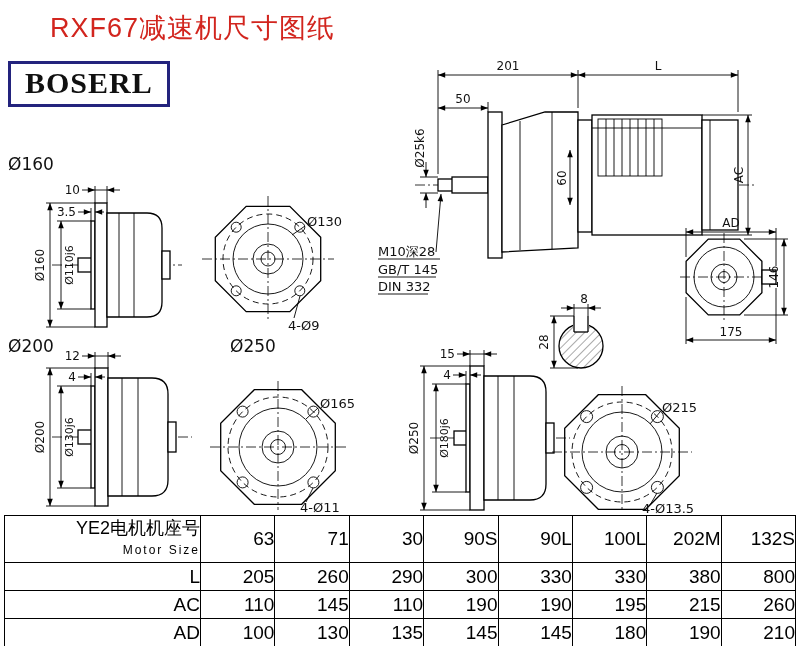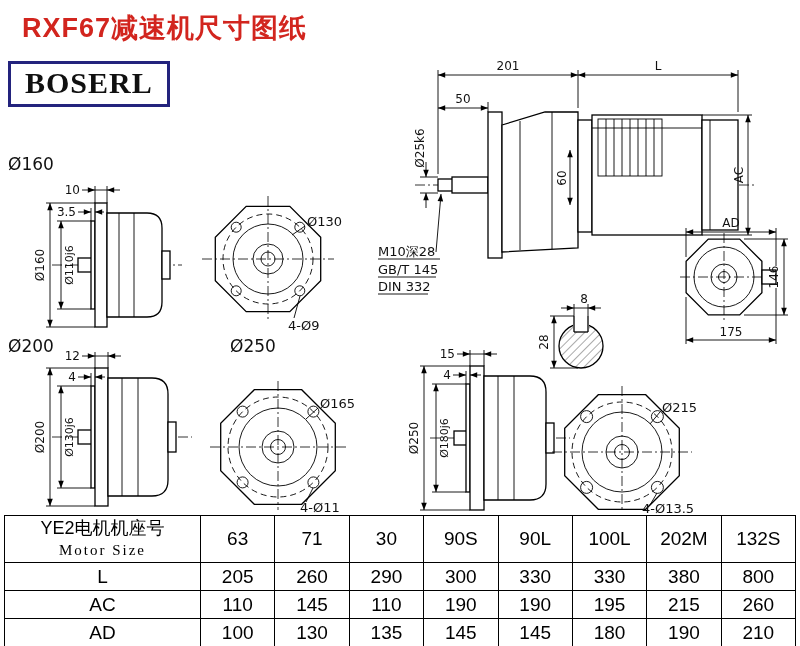--- a/index.html
+++ b/index.html
@@ -1,18 +1,18 @@
 <!DOCTYPE html>
 <html><head>
 <meta charset="utf-8">
 <style>
   * { margin:0; padding:0; box-sizing:border-box; }
   html,body { width:800px; height:646px; background:#fff; overflow:hidden;
               font-family:"Liberation Sans", sans-serif; position:relative; }
-  #page-title { position:absolute; left:22px; top:10px; font-size:27px; font-weight:bold;
+  #page-title { position:absolute; left:50px; top:10px; font-size:27px; font-weight:normal;
                 color:#d2251e; letter-spacing:1px; white-space:nowrap; }
   #brand-logo { position:absolute; left:8px; top:61px; border:3px solid #23237d;
                 padding:2px 14px 4px; font-family:"Liberation Serif", serif;
                 font-size:30px; font-weight:bold; color:#101010; letter-spacing:1px;
                 background:#fff; }
   #drawing-canvas { position:absolute; left:0; top:0; }
   svg text { font-family:"DejaVu Sans","Liberation Sans",sans-serif; fill:#111; }
   .dim-t { font-size:12px; }
   .mid-t { font-size:13px; }
   .rot11 { font-size:11px; }
@@ -22,23 +22,23 @@
   .olf { stroke:#000; stroke-width:1.3; fill:#fff; }
   .thin{ stroke:#000; stroke-width:0.9; fill:none; }
   .dim { stroke:#000; stroke-width:0.9; fill:none; }
   .cl  { stroke:#000; stroke-width:0.8; stroke-dasharray:10 3 2 3; fill:none; }
   .bc  { stroke:#000; stroke-width:0.9; stroke-dasharray:6 4; fill:none; }
   #dim-table { position:absolute; left:4px; top:515px; width:792px; height:131px;
                border-collapse:collapse; table-layout:fixed; background:#fff; }
   #dim-table td { border:1.5px solid #000; text-align:center; vertical-align:middle;
                   font-size:19px; color:#000; overflow:hidden; }
   #dim-table tr:first-child td { height:47px; }
-  #dim-table tr td { height:28px; }
+  #dim-table tr td { height:28px;text-align:right; }
   .hdr div:first-child { font-size:18px; line-height:22px; }
-  .hdr .mono { font-family:Liberation Serif, serif; font-size:15px;
+  .hdr .mono { font-family:Liberation Sans, sans-serif; font-size:12px;
                letter-spacing:2px; line-height:22px; }
 </style>
 </head>
 <body>
 
 <div id="page-title">RXF67减速机尺寸图纸</div>
 <div id="brand-logo">BOSERL</div>
 
 <svg id="drawing-canvas" width="800" height="515" viewBox="0 0 800 515" xmlns="http://www.w3.org/2000/svg">
   <defs>

